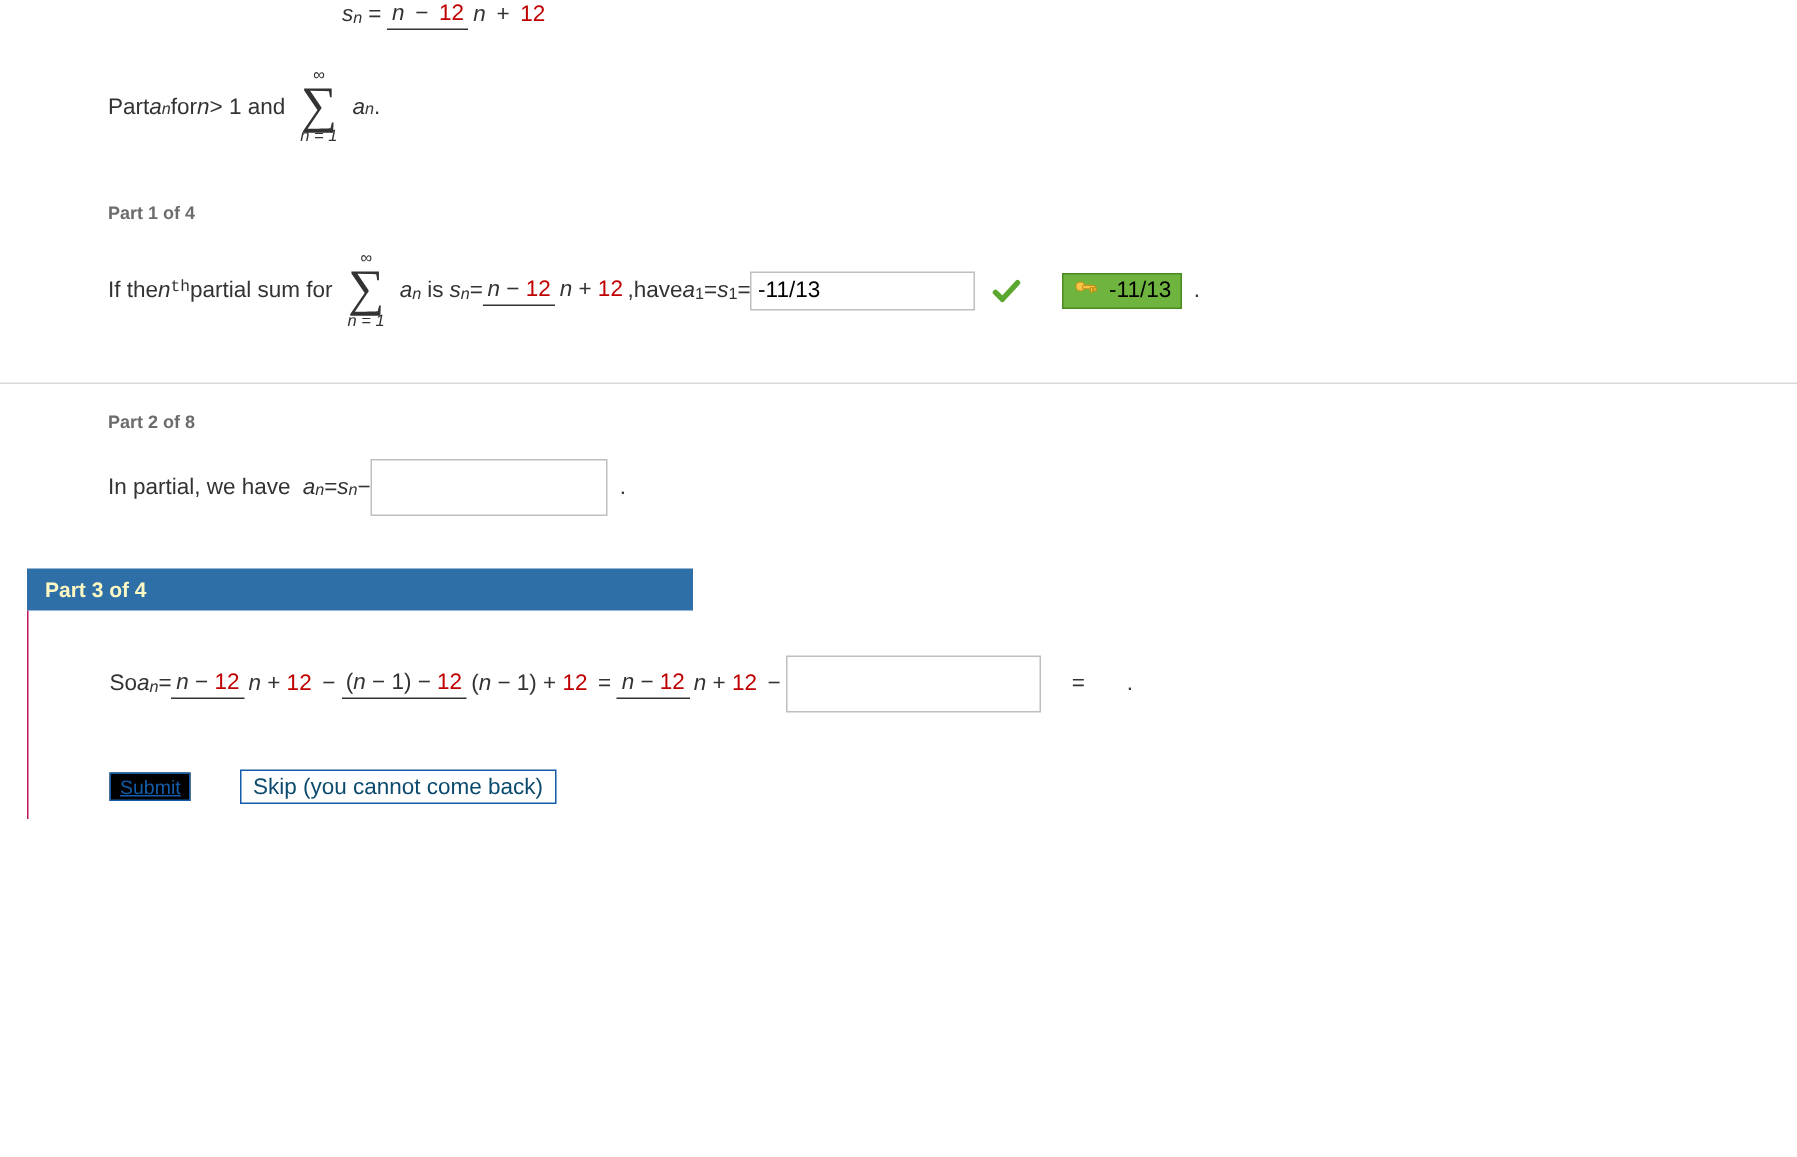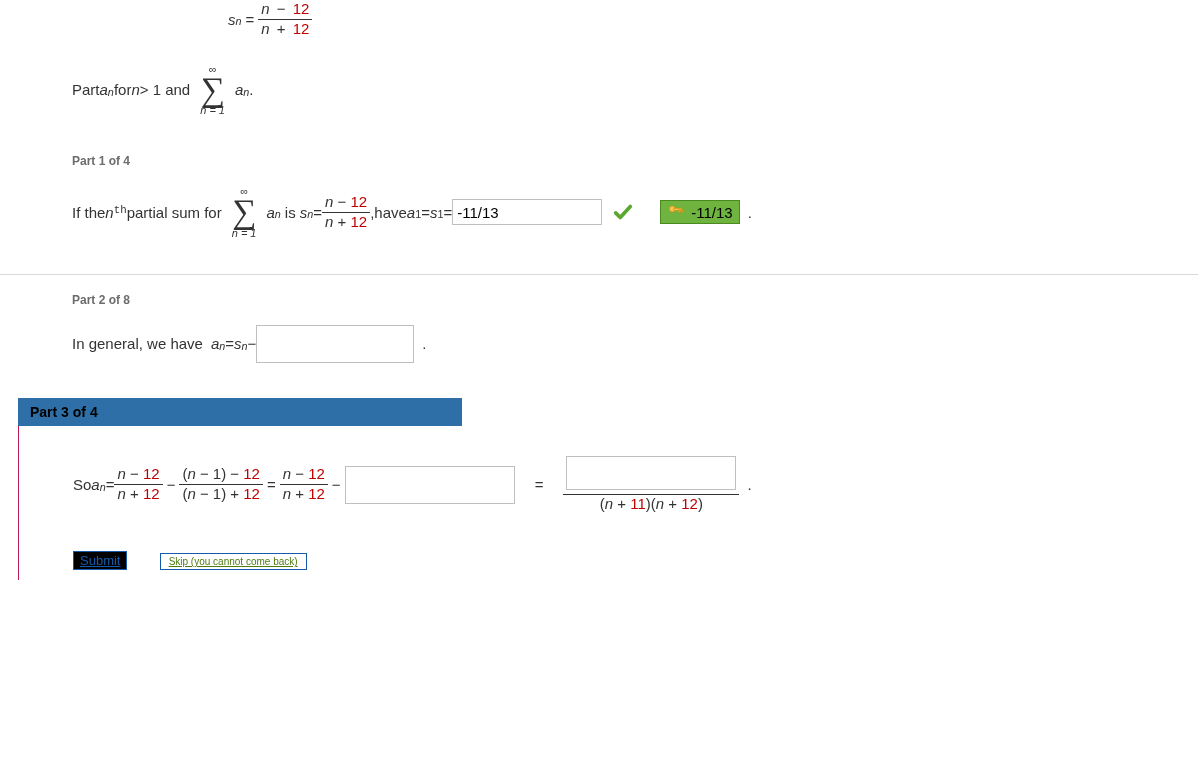--- a/index.html
+++ b/index.html
@@ -7,21 +7,21 @@
     font-size: 15px;
     color: #333;
     margin: 0;
     padding: 0 0 30px 0;
     background: #fff;
   }
   .problem-header { padding: 0 72px 20px; }
   .sn-block { padding: 0 0 25px 156px; }
   .eq-line { display: inline-flex; align-items: center; flex-wrap: nowrap; }
   .fraction {
-    display: inline-flex; flex-direction: column; align-items: center;
+    display: inline-flex; flex-direction: row; align-items: center;
     vertical-align: middle; line-height: 1.25;
   }
   .fraction .num { border-bottom: 1.2px solid #333; padding: 0 3px; }
   .fraction .den { padding: 0 3px; }
   .ital { font-style: italic; font-family: Verdana, Geneva, sans-serif; }
   .sub { font-size: 0.72em; font-style: italic; vertical-align: sub; position: relative; top: 2px; }
   .sup { font-size: 0.72em; vertical-align: super; position: relative; top: -2px; }
   .red { color: #c00000; }
   .sigma-wrap {
     display: inline-flex; flex-direction: column; align-items: center; line-height: 1;
@@ -52,21 +52,21 @@
     background: #6eb43f;
     border: 1.5px solid #4a8a1f;
     padding: 2px 6px;
     margin-left: 26px;
     vertical-align: middle;
   }
   .answer-chip .key-icon { width: 18px; height: 18px; margin-right: 6px; }
   .answer-chip .val { font-size: 15px; color: #000; }
   .active-part-bar {
     background: #2f6fa7;
-    color: #000000;
+    color: #fef9c3;
     font-weight: bold;
     padding: 6px 12px 6px 12px;
     margin-left: 18px;
     width: 420px;
     font-size: 14px;
   }
   .active-box {
     border-left: 1px solid #be185d;
     margin-left: 18px;
     padding: 30px 0 10px 54px;
@@ -75,29 +75,28 @@
     color: #145caa;
     text-decoration: underline;
     border: 1px solid #145caa;
     background: #000000;
     font-family: Verdana, Geneva, sans-serif;
     font-size: 13px;
     padding: 1px 6px;
     cursor: pointer;
   }
   .btn-skip {
-    color: #4d7c0f;
+    color: #0c4a6e;
     border: 1px solid #145caa;
     background: #fff;
     font-family: Verdana, Geneva, sans-serif;
-    font-size: 10px;
+    font-size: 15px;
     padding: 2px 8px;
     margin-left: 28px;
     cursor: pointer;
-    text-decoration: underline;
   }
   .gap-s { margin: 0 4px; }
   .gap-m { margin: 0 8px; }
   .buttons { margin-top: 38px; }
 </style>
 </head>
 <body>
 
 <div class="problem-header">
   <div class="sn-block">
@@ -192,21 +191,21 @@
     </span>
     <span class="gap-m">.</span>
   </span>
 </div>
 
 <hr class="sep">
 
 <div class="part-heading">Part 2 of 8</div>
 <div class="part-body">
   <span class="eq-line">
-    <span>In general, we have </span>
+    <span>In partial, we have </span>
     <span class="gap-s"></span>
     <span class="ital">a</span>
       <span class="sub">n</span>
     <span> = </span>
     <span class="ital">s</span>
       <span class="sub">n</span>
     <span> − </span>
     <input class="ans" style="width: 148px; height: 32px;" value="">
     <span class="gap-m">.</span>
   </span>
@@ -229,28 +228,20 @@
       <span class="den"><span>(</span><span class="ital">n</span><span> − 1) + </span><span class="red">12</span></span>
     </span>
     <span class="gap-s"> = </span>
     <span class="fraction">
       <span class="num"><span class="ital">n</span><span> − </span><span class="red">12</span></span>
       <span class="den"><span class="ital">n</span><span> + </span><span class="red">12</span></span>
     </span>
     <span class="gap-s"> − </span>
     <input class="ans" style="width: 160px; height: 32px;" value="">
     <span class="gap-m" style="margin:0 20px;"> = </span>
-    <span class="fraction">
-      <span class="num" style="border-bottom:1.2px solid #333; padding:0 3px;">
-        <input class="ans" style="width: 160px; height: 28px; margin-bottom: 4px;" value="">
-      </span>
-      <span class="den">
-        <span>(</span><span class="ital">n</span><span> + </span><span class="red">11</span><span>)(</span><span class="ital">n</span><span> + </span><span class="red">12</span><span>)</span>
-      </span>
-    </span>
     <span class="gap-m">.</span>
   </span>
 
   <div class="buttons">
     <button class="btn-submit">Submit</button>
     <button class="btn-skip">Skip (you cannot come back)</button>
   </div>
 </div>
 
 </body></html>

